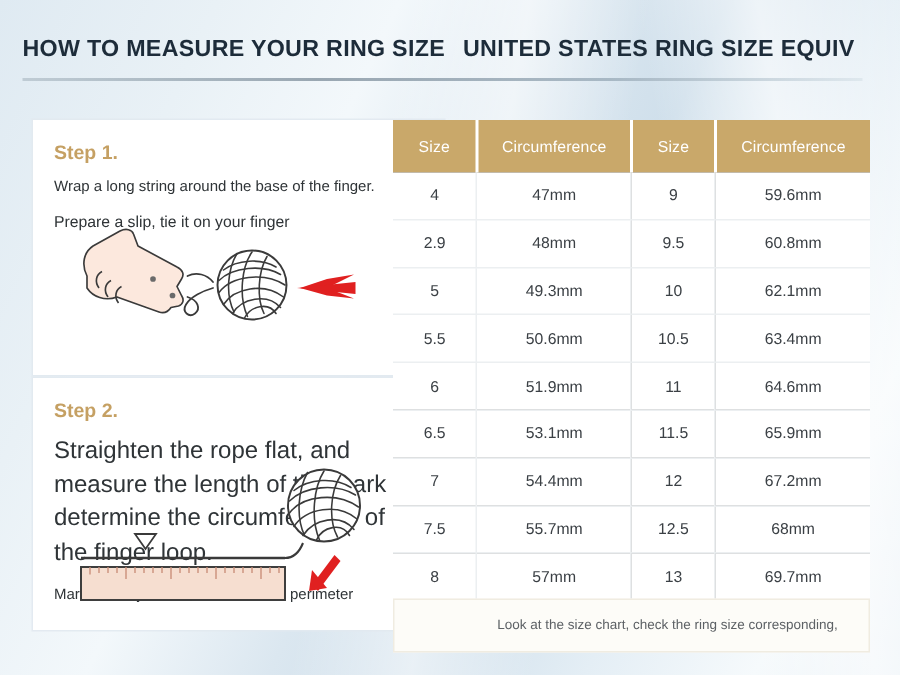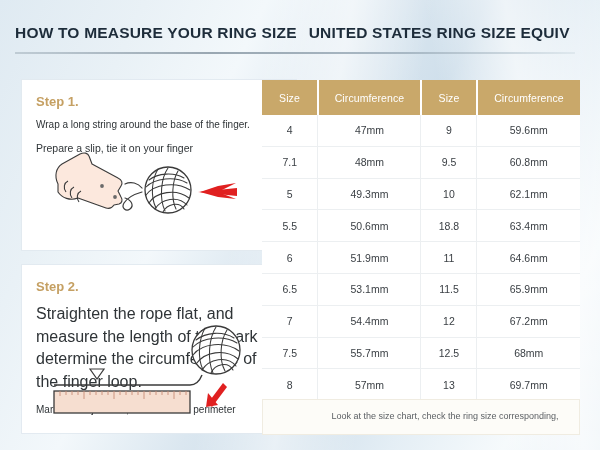--- a/index.html
+++ b/index.html
@@ -55,21 +55,21 @@
 
   
   .panel {
     position: absolute;
     background: #ffffff;
     left: 22px;
     width: 274px;
     box-shadow: 0 0 0 1px rgba(225,233,239,.9);
   }
   #panel-step1 { top: 80px;  height: 170px; }
-  #panel-step2 { top: 265px; height: 168px; }
+  #panel-step2 { top: 252px; height: 168px; }
 
   .step-label {
     color: #c5a063;
     font-size: 13px;
     font-weight: bold;
     margin: 14px 0 0 14px;
   }
   .step-body {
     margin: 9px 14px 0 14px;
     font-size: 10px;
@@ -286,35 +286,35 @@
       </tr>
     </thead>
     <tbody>
       <tr>
         <td>4</td>
         <td>47mm</td>
         <td>9</td>
         <td>59.6mm</td>
       </tr>
       <tr>
-        <td>7.1</td>
+        <td>2.9</td>
         <td>48mm</td>
         <td>9.5</td>
         <td>60.8mm</td>
       </tr>
       <tr>
         <td>5</td>
         <td>49.3mm</td>
         <td>10</td>
         <td>62.1mm</td>
       </tr>
       <tr>
         <td>5.5</td>
         <td>50.6mm</td>
-        <td>18.8</td>
+        <td>10.5</td>
         <td>63.4mm</td>
       </tr>
       <tr>
         <td>6</td>
         <td>51.9mm</td>
         <td>11</td>
         <td>64.6mm</td>
       </tr>
       <tr>
         <td>6.5</td>

